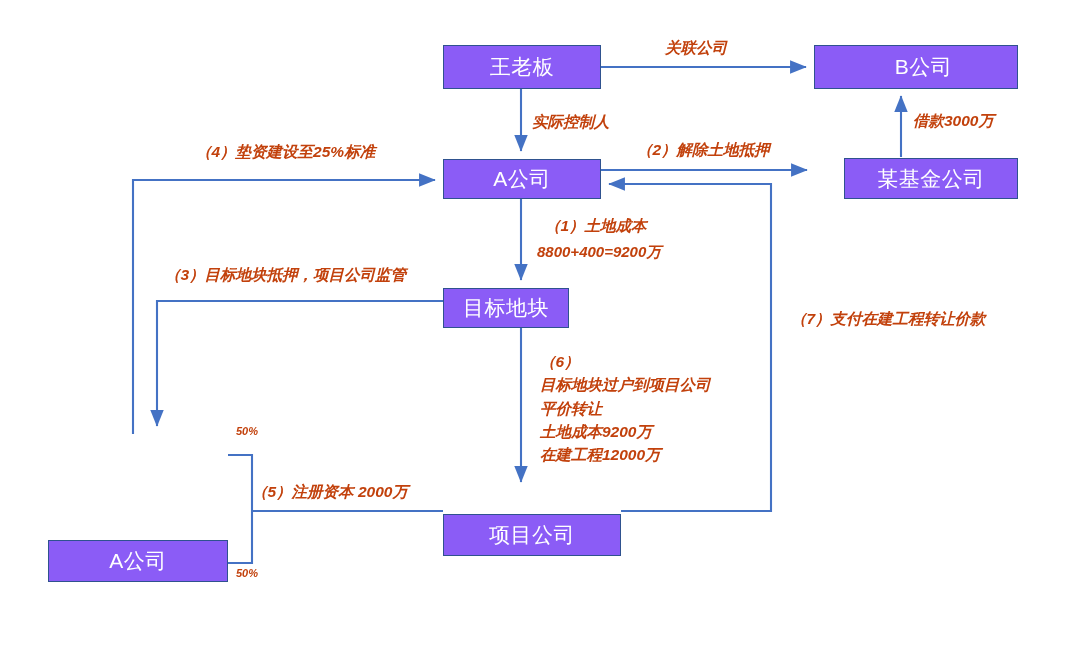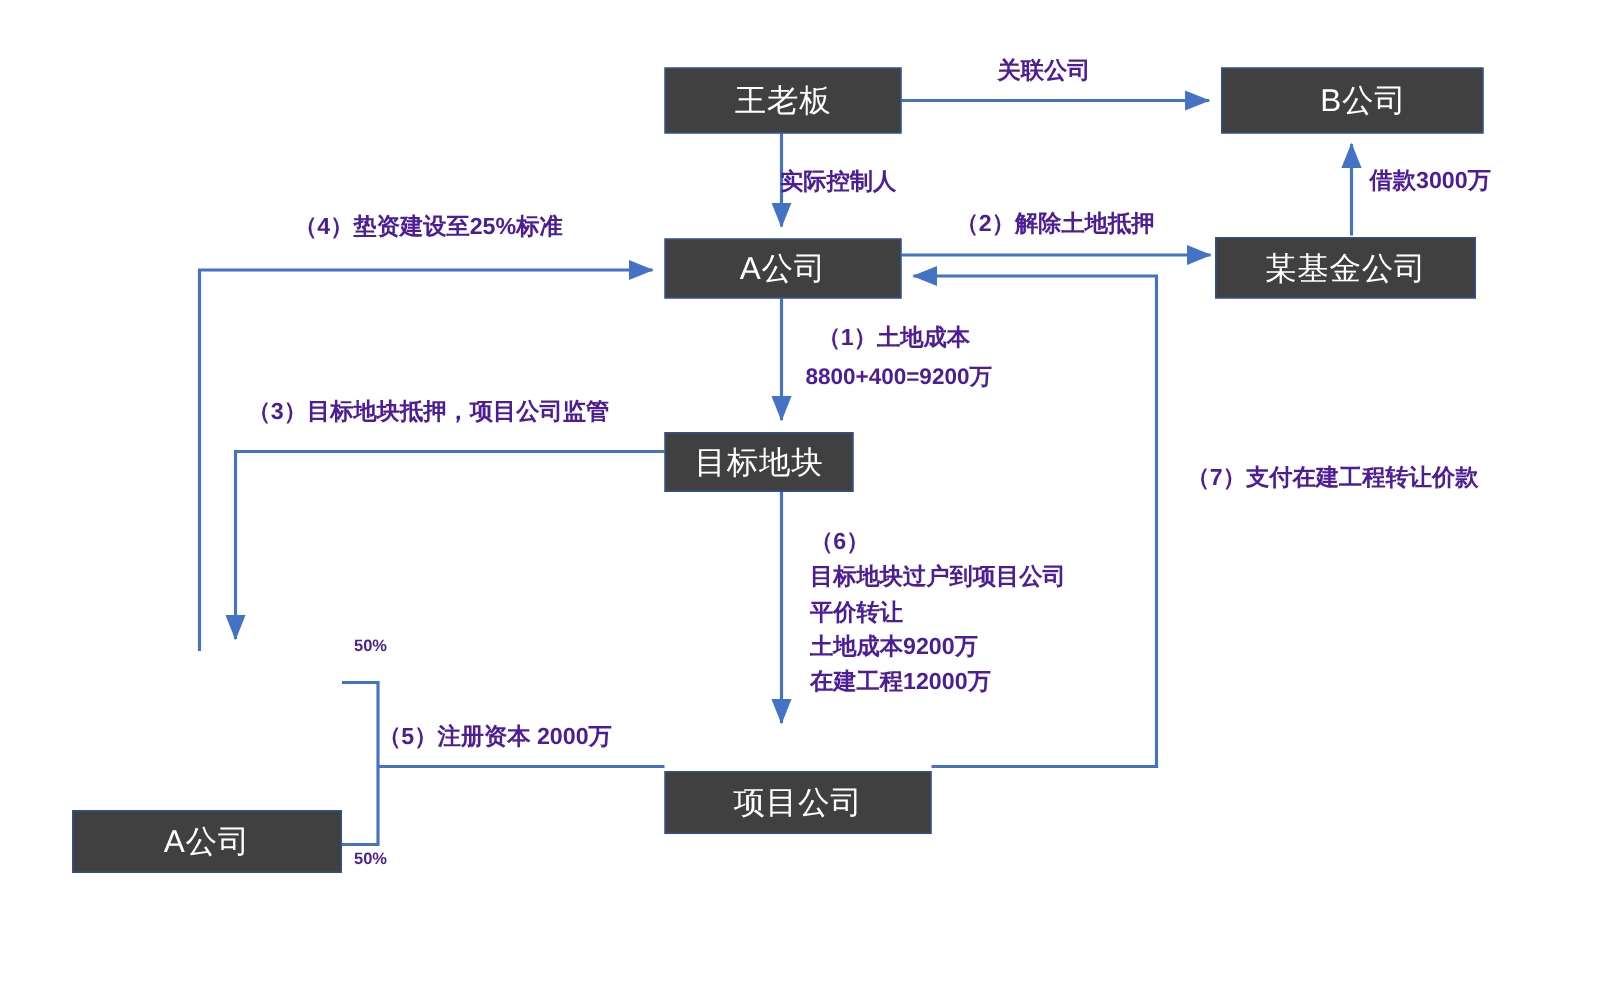--- a/index.html
+++ b/index.html
@@ -19,41 +19,42 @@
   #wires {
     position: absolute;
     left: 0; top: 0;
     width: 1080px;
     height: 670px;
     pointer-events: none;
   }
   .node {
     position: absolute;
     box-sizing: border-box;
-    background: #404040;
+    background: #8b5cf6;
     border: 1.5px solid #2F528F;
     color: #FFFFFF;
     display: flex;
     align-items: center;
     justify-content: center;
     font-size: 21px;
     font-weight: 400;
     letter-spacing: 0.5px;
     white-space: nowrap;
     z-index: 3;
   }
   .lbl {
     position: absolute;
-    color: #4c1d95;
+    color: #c2410c;
     font-weight: bold;
     font-size: 15.5px;
     white-space: nowrap;
     line-height: 1.35;
     z-index: 4;
     background: transparent;
+    font-style: italic;
   }
   .lbl.small {
     font-size: 15px;
   }
   .lbl.pct {
     font-size: 11px;
     font-weight: bold;
   }
   .lbl.block {
     white-space: pre;
@@ -93,48 +94,48 @@
 
       <path d="M228,455 L252,455 L252,563 L228,563"></path>
       <path d="M252,511 L443,511"></path>
     </g>
   </svg>
 
   <div class="node" style="left:443px; top:45px; width:158px; height:44px;">
     <span>王老板</span>
   </div>
 
-  <div class="node" style="left:814px; top:45px; width:175px; height:44px;padding-left:15px;">
+  <div class="node" style="left:814px; top:45px; width:204px; height:44px;padding-left:15px;">
     <span>B公司</span>
   </div>
 
   <div class="node" style="left:443px; top:159px; width:158px; height:40px;">
     <span>A公司</span>
   </div>
 
-  <div class="node" style="left:810px; top:158px; width:174px; height:41px;align-items:center;">
+  <div class="node" style="left:844px; top:158px; width:174px; height:41px;align-items:center;">
     <span>某基金公司</span>
   </div>
 
   <div class="node" style="left:443px; top:288px; width:126px; height:40px;">
     <span>目标地块</span>
   </div>
 
   <div class="node" style="left:443px; top:514px; width:178px; height:42px;">
     <span>项目公司</span>
   </div>
 
 
   <div class="node" style="left:48px; top:540px; width:180px; height:42px;">
     <span>A公司</span>
   </div>
 
   <div class="lbl" style="left:665px; top:38px;">关联公司</div>
 
-  <div class="lbl" style="left:520px; top:112px;">实际控制人</div>
+  <div class="lbl" style="left:532px; top:112px;">实际控制人</div>
 
   <div class="lbl" style="left:913px; top:111px;">借款3000万</div>
 
   <div class="lbl" style="left:637px; top:140px;">（2）解除土地抵押</div>
 
   <div class="lbl" style="left:545px; top:216px;">（1）土地成本</div>
   <div class="lbl small" style="left:537px; top:242px;">8800+400=9200万</div>
 
   <div class="lbl" style="left:196px; top:142px;">（4）垫资建设至25%标准</div>
 

